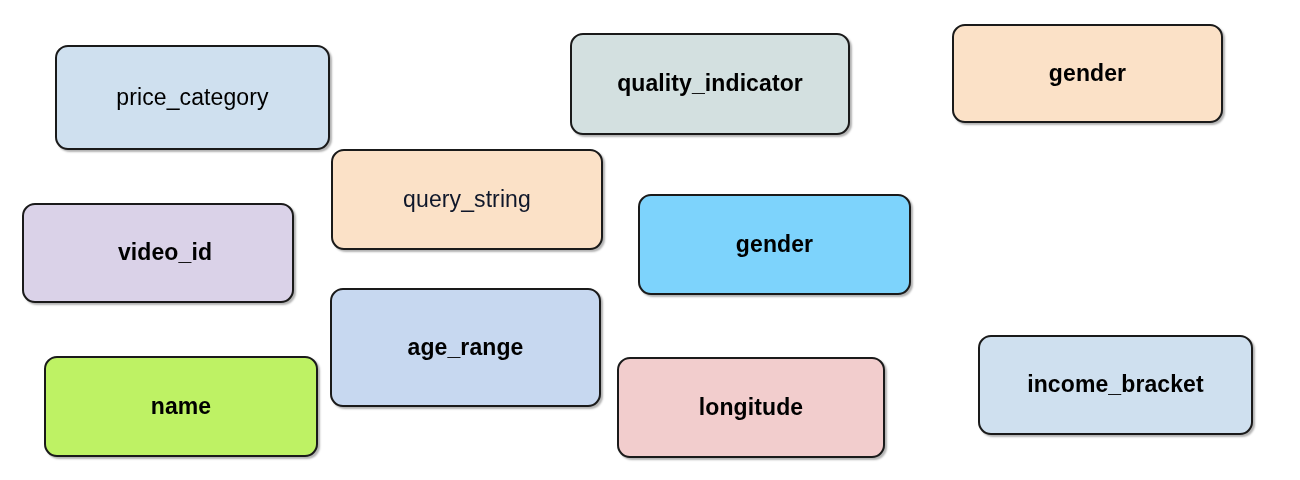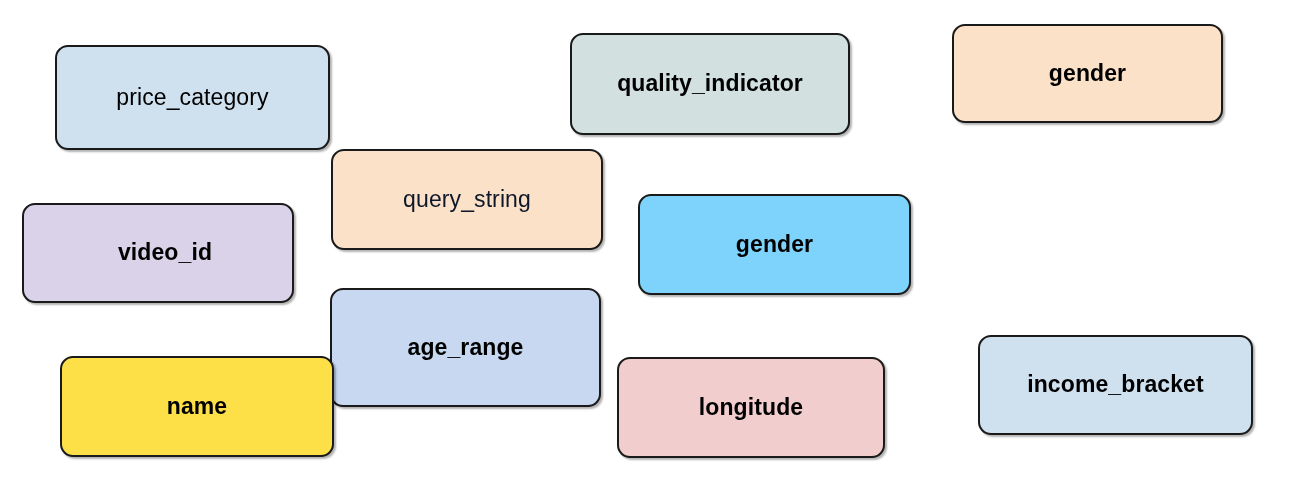--- a/index.html
+++ b/index.html
@@ -56,21 +56,21 @@
     </div>
     <div class="node" style="left: 22px; top: 203px; width: 272px; height: 100px; background: rgb(218, 210, 232); border-color: rgb(26, 26, 26); border-width: 2px; border-radius: 13px; box-shadow: rgba(0, 0, 0, 0.3) 2px 2px 2px; padding-left: 14px;">
       <span class="node-label" style="color: rgb(0, 0, 0); font-size: 23px; font-weight: bold;">video_id</span>
     </div>
     <div class="node" style="left: 638px; top: 194px; width: 273px; height: 101px; background: #7dd3fc; border-color: rgb(26, 26, 26); border-width: 2px; border-radius: 13px; box-shadow: rgba(0, 0, 0, 0.3) 2px 2px 2px;">
       <span class="node-label" style="color: rgb(0, 0, 0); font-size: 23px; font-weight: bold;">gender</span>
     </div>
     <div class="node" style="left: 330px; top: 288px; width: 271px; height: 119px; background: rgb(199, 216, 240); border-color: rgb(26, 26, 26); border-width: 2px; border-radius: 13px; box-shadow: rgba(0, 0, 0, 0.3) 2px 2px 2px;">
       <span class="node-label" style="color: rgb(0, 0, 0); font-size: 23px; font-weight: bold;">age_range</span>
     </div>
-    <div class="node" style="left: 60px; top: 356px; width: 274px; height: 101px; background: #fde047; border-color: rgb(26, 26, 26); border-width: 2px; border-radius: 13px; box-shadow: rgba(0, 0, 0, 0.3) 2px 2px 2px;">
+    <div class="node" style="left: 44px; top: 356px; width: 274px; height: 101px; background: #bef264; border-color: rgb(26, 26, 26); border-width: 2px; border-radius: 13px; box-shadow: rgba(0, 0, 0, 0.3) 2px 2px 2px;">
       <span class="node-label" style="color: rgb(0, 0, 0); font-size: 23px; font-weight: bold;">name</span>
     </div>
     <div class="node" style="left: 617px; top: 357px; width: 268px; height: 101px; background: rgb(242, 205, 205); border-color: rgb(26, 26, 26); border-width: 2px; border-radius: 13px; box-shadow: rgba(0, 0, 0, 0.3) 2px 2px 2px;">
       <span class="node-label" style="color: rgb(0, 0, 0); font-size: 23px; font-weight: bold;">longitude</span>
     </div>
     <div class="node" style="left: 978px; top: 335px; width: 275px; height: 100px; background: rgb(207, 224, 239); border-color: rgb(26, 26, 26); border-width: 2px; border-radius: 13px; box-shadow: rgba(0, 0, 0, 0.3) 2px 2px 2px;">
       <span class="node-label" style="color: rgb(0, 0, 0); font-size: 23px; font-weight: bold;">income_bracket</span>
     </div>
   </div>
 

